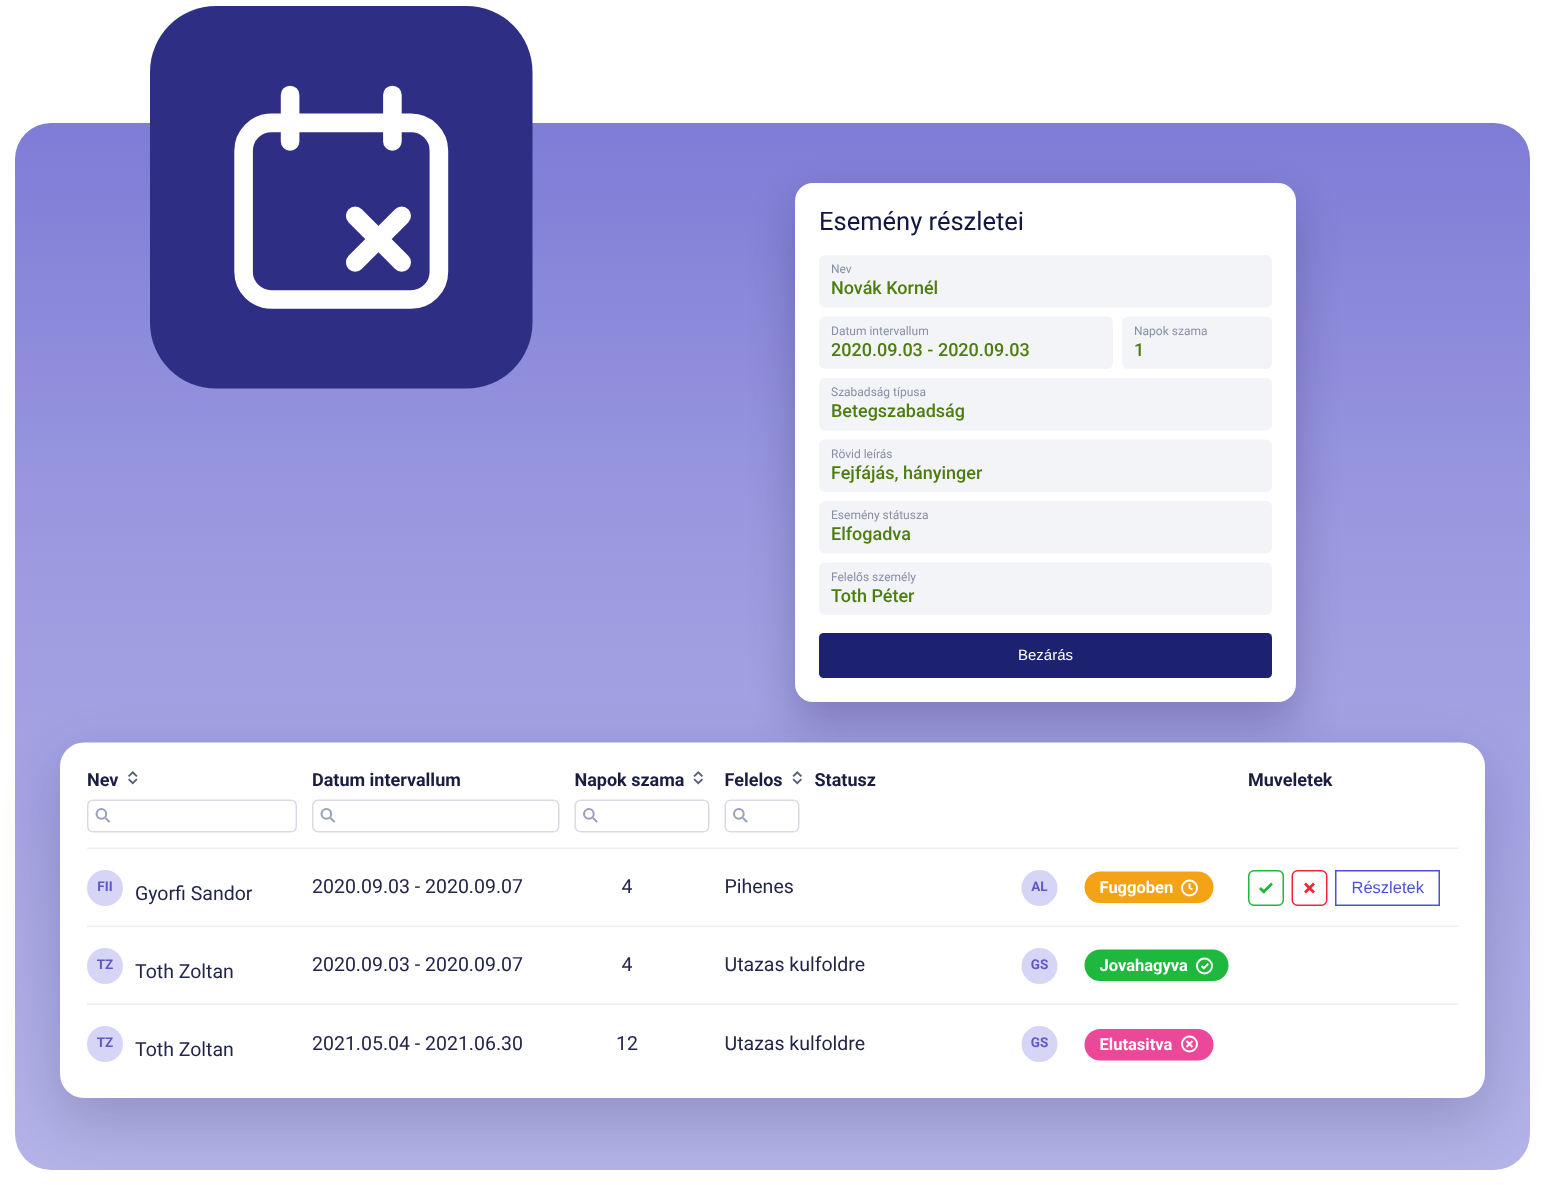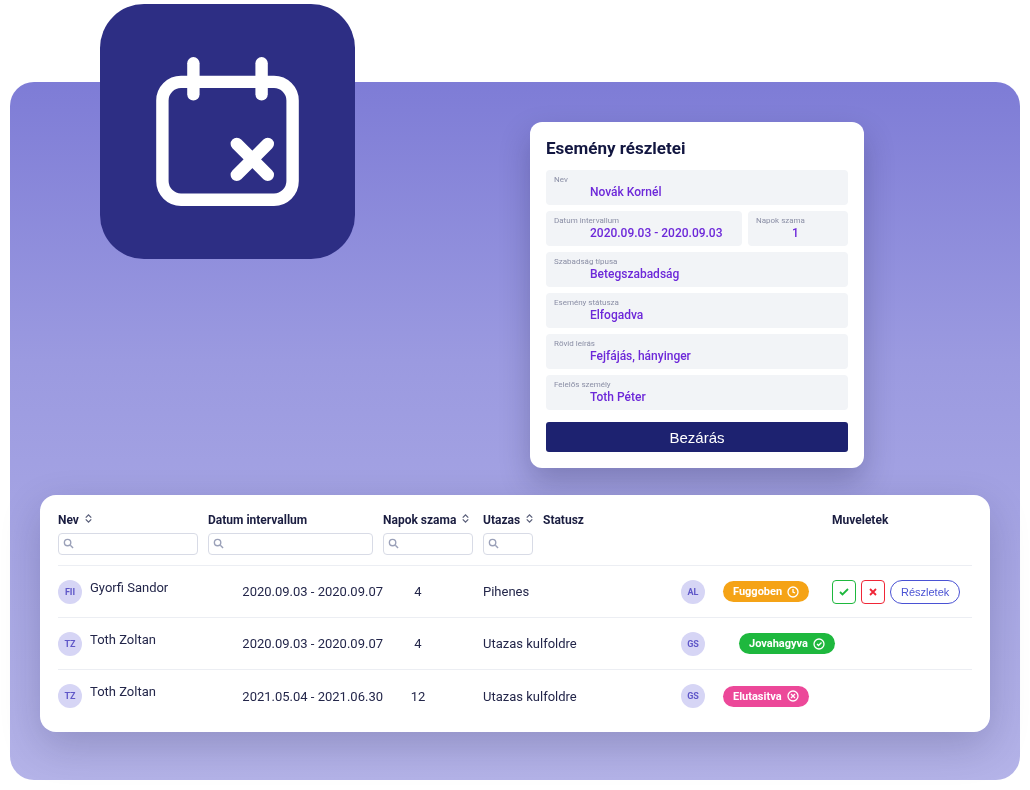--- a/index.html
+++ b/index.html
@@ -40,52 +40,51 @@
   left: 530px;
   top: 122px;
   width: 334px;
   background: #fff;
   border-radius: 12px;
   box-shadow: 0 14px 30px rgba(20,20,60,0.25);
   padding: 16px;
 }
 .details-card h2 {
   font-size: 17px;
-  font-weight: 700;
+  font-weight: 400;
   color: #121640;
   margin-bottom: 12px;
 }
 .field {
   background: #f2f4f7;
   border-radius: 4px;
   padding: 5px 8px 6px;
   margin-bottom: 6px;
 }
 .field-row { display: flex; gap: 6px; }
 .field-row .field:first-child { flex: 1; }
 .field-row .field:last-child { width: 100px; }
 .field-label {
   font-size: 8px;
   color: #8a8ea5;
   margin-bottom: 1px;
 }
 .field-value {
   font-size: 12px;
-  color: #6d28d9;
+  color: #4d7c0f;
   font-weight: 500;
-  margin-left: 36px;
 }
 .close-btn {
   width: 100%;
   height: 30px;
   background: #1d2270;
   color: #fff;
   border: none;
   border-radius: 3px;
-  font-size: 15px;
+  font-size: 10px;
   margin-top: 6px;
   cursor: pointer;
 }
 
 .table-card {
   position: absolute;
   left: 40px;
   top: 495px;
   width: 950px;
   background: #fff;
@@ -142,22 +141,22 @@
 
 .trow {
   display: flex;
   align-items: center;
   height: 52px;
   border-bottom: 1px solid #eceef3;
   font-size: 13px;
   color: #23264a;
 }
 .trow:last-child { border-bottom: none; }
-.td-nev { width: 150px; display: flex; align-items: flex-start; gap: 8px; }
-.td-datum { width: 175px; text-align: right; }
+.td-nev { width: 150px; display: flex; align-items: flex-end; gap: 8px; }
+.td-datum { width: 175px; }
 .td-napok { width: 100px; text-align: center; padding-right: 30px; }
 .td-rovid { width: 180px; }
 .td-felelos { width: 60px; display: flex; justify-content: center; padding-right: 0; }
 .td-statusz { width: 100px; font-weight: bold; }
 .td-muv { width: 140px; margin-left: auto; display: flex; gap: 5px; align-items: center; }
 
 .avatar {
   width: 24px;
   height: 24px;
   border-radius: 50%;
@@ -174,42 +173,42 @@
   display: inline-flex;
   align-items: center;
   gap: 5px;
   padding: 4px 10px;
   border-radius: 12px;
   font-size: 11px;
   color: #fff;
 }
 .badge svg { width: 12px; height: 12px; }
 .badge-pending { background: #f5a316; }
-.badge-approved { background: #1eb83e; margin-left: 16px; }
+.badge-approved { background: #1eb83e; }
 .badge-rejected { background: #ec4899; }
 
 .icon-btn {
   width: 24px;
   height: 24px;
   border-radius: 4px;
   display: flex;
   align-items: center;
   justify-content: center;
   background: #fff;
   cursor: pointer;
 }
 .icon-btn.green { border: 1px solid #1eb83e; color: #1eb83e; }
 .icon-btn.red { border: 1px solid #f02637; color: #f02637; }
 .detail-btn {
   height: 24px;
   padding: 0 10px;
   border: 1px solid #4a52d4;
   color: #4a52d4;
   background: #fff;
-  border-radius: 12px;
+  border-radius: 0;
   font-size: 11px;
   cursor: pointer;
 }
 </style>
 </head>
 <body>
 
 <div class="bg-panel"></div>
 
 <div class="cal-icon">
@@ -240,27 +239,27 @@
       <div class="field-value">1</div>
     </div>
   </div>
 
   <div class="field">
     <div class="field-label">Szabadság típusa</div>
     <div class="field-value">Betegszabadság</div>
   </div>
 
   <div class="field">
+    <div class="field-label">Rövid leírás</div>
+    <div class="field-value">Fejfájás, hányinger</div>
+  </div>
+
+  <div class="field">
     <div class="field-label">Esemény státusza</div>
     <div class="field-value">Elfogadva</div>
-  </div>
-
-  <div class="field">
-    <div class="field-label">Rövid leírás</div>
-    <div class="field-value">Fejfájás, hányinger</div>
   </div>
 
   <div class="field">
     <div class="field-label">Felelős személy</div>
     <div class="field-value">Toth Péter</div>
   </div>
 
   <button class="close-btn">Bezárás</button>
 </div>
 
@@ -307,21 +306,21 @@
       <span class="search-wrap">
         <svg class="search-icon" viewBox="0 0 12 12" fill="none" stroke="currentColor" stroke-width="1.5">
             <circle cx="5" cy="5" r="3.5"></circle>
             <line x1="8" y1="8" x2="11" y2="11"></line>
           </svg>
         <input class="search-input" style="">
       </span>
     </div>
     <div class="th col-felelos">
       <div class="th-label">
-        <span>Utazas</span>
+        <span>Felelos</span>
         <span class="sort-icon">
           <svg viewBox="0 0 12 12" fill="none" stroke="#5a5f7a" stroke-width="1.4">
               <path d="M3 5l3-3 3 3M3 7l3 3 3-3"></path>
             </svg>
         </span>
       </div>
       <span class="search-wrap">
         <svg class="search-icon" viewBox="0 0 12 12" fill="none" stroke="currentColor" stroke-width="1.5">
             <circle cx="5" cy="5" r="3.5"></circle>
             <line x1="8" y1="8" x2="11" y2="11"></line>

